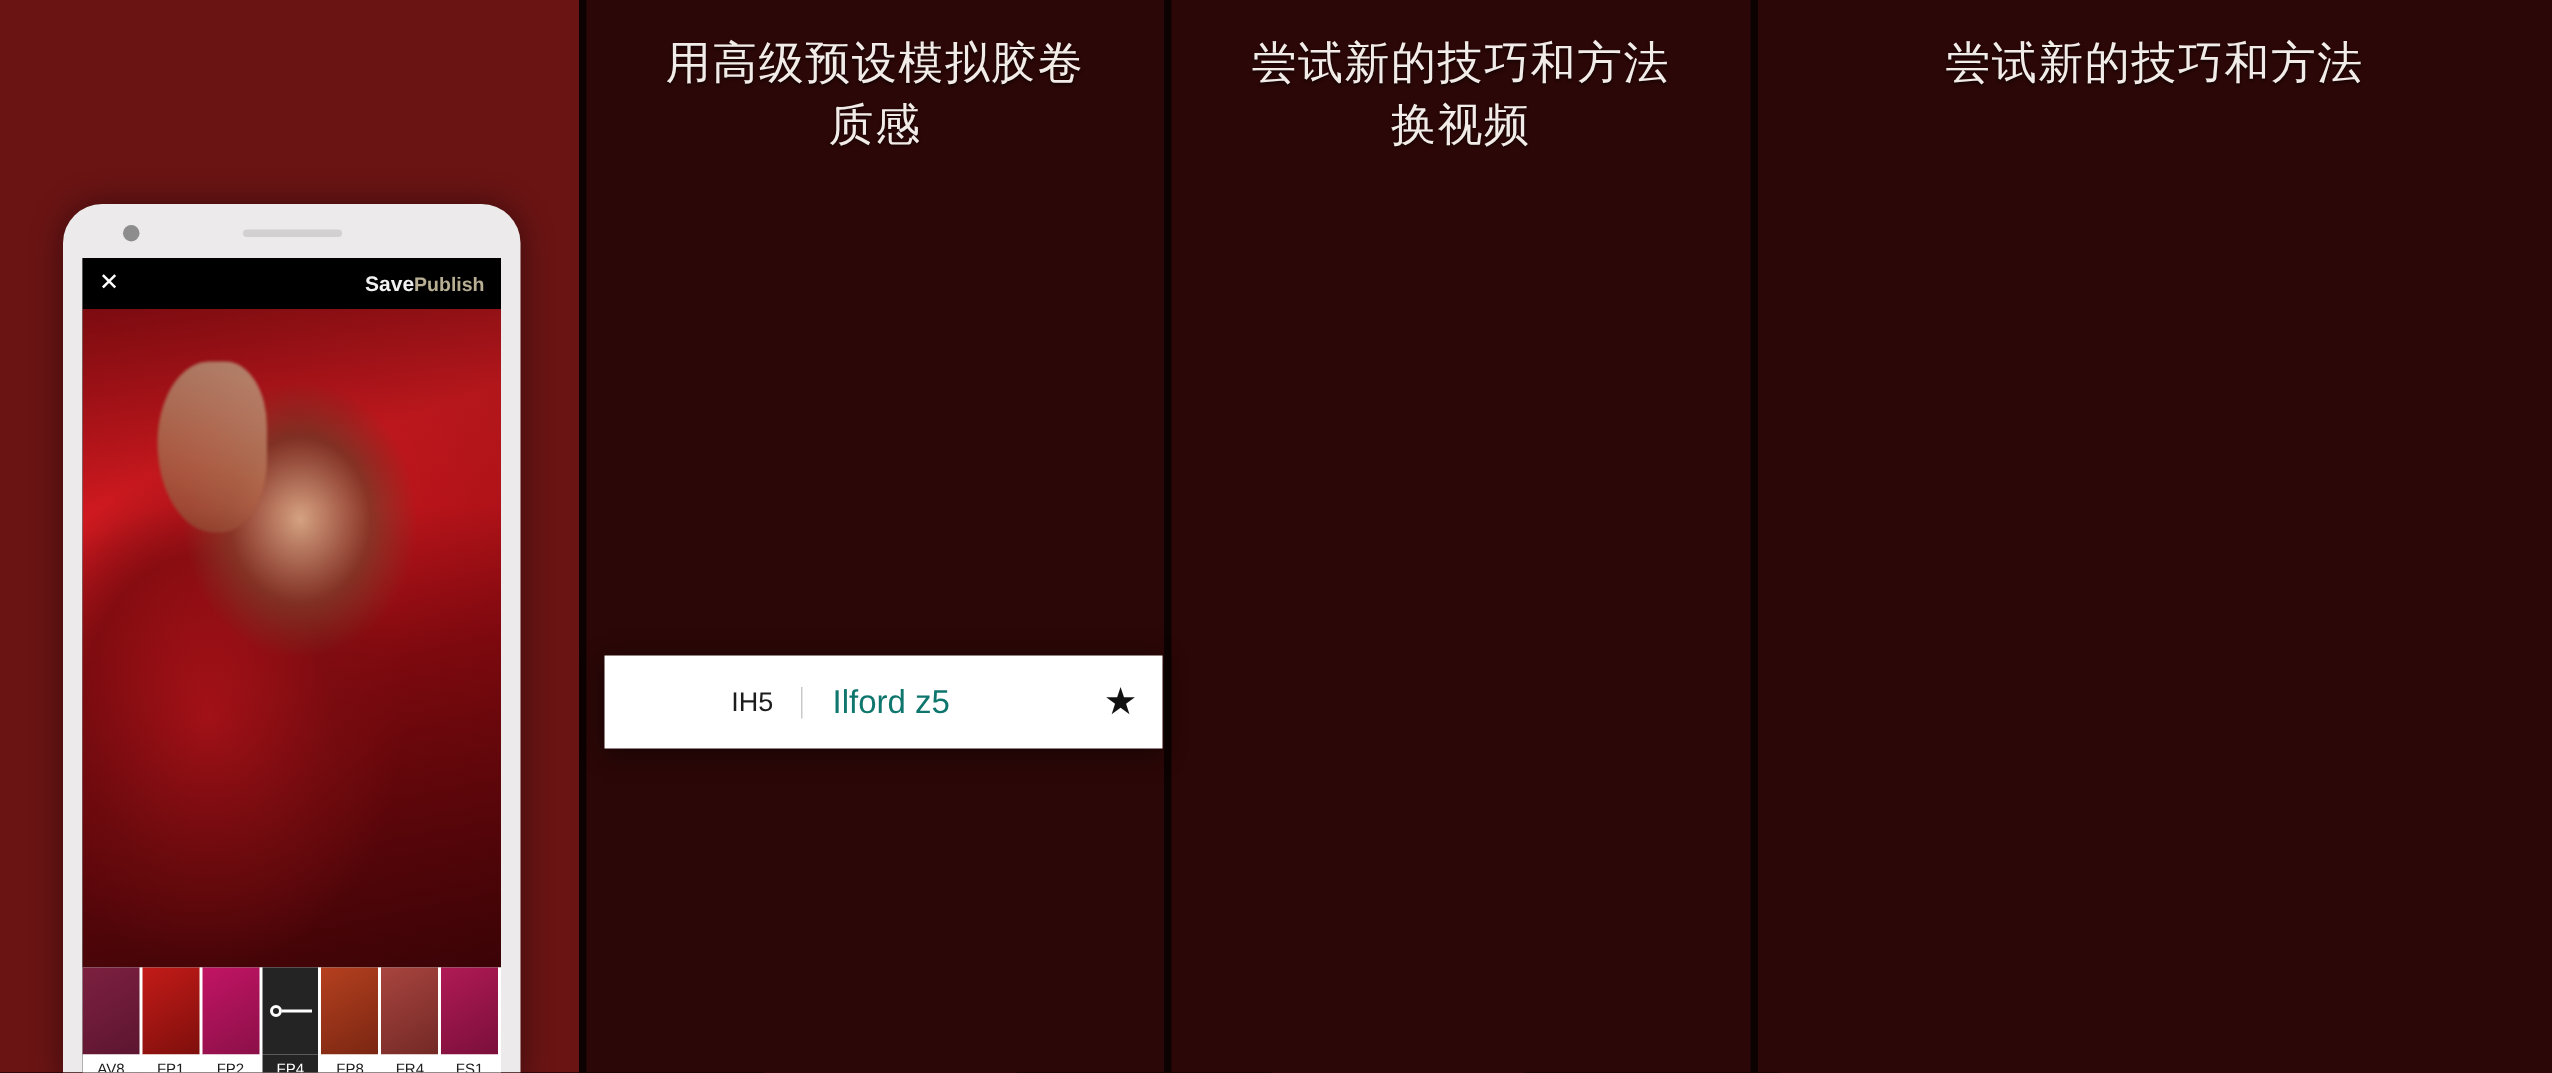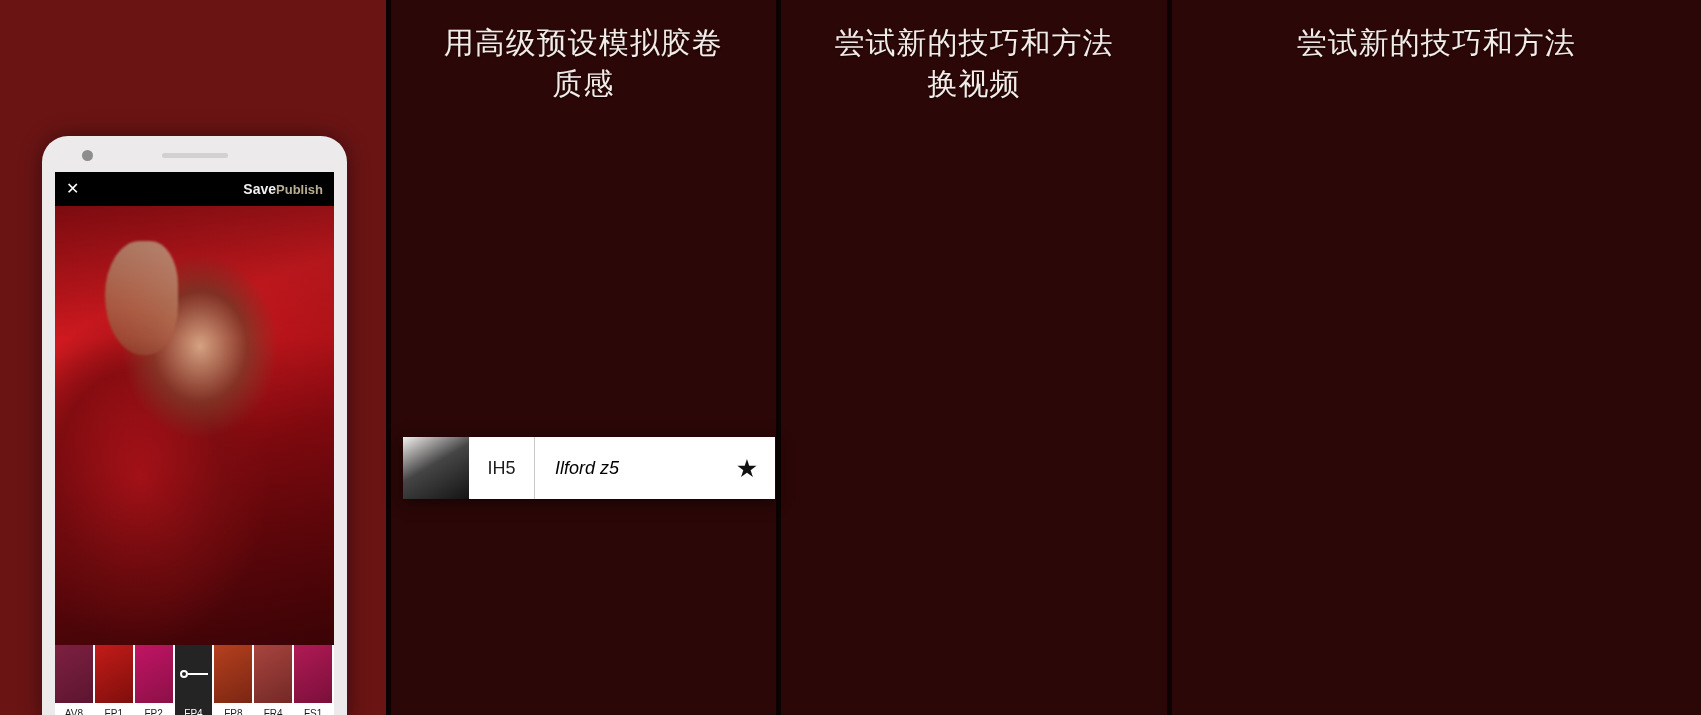--- a/index.html
+++ b/index.html
@@ -88,26 +88,26 @@
     font-size: 10px; color: #1c1c1c; background: #fff;
   }
   .fs-item.sel .fs-thumb { background: #242424 !important; display:flex; align-items:center; justify-content:center; }
   .fs-item.sel .fs-label { background: #242424; color: #fff; }
   .slider-ico { display: flex; align-items: center; }
   .slider-ico .dot { width: 8px; height: 8px; border-radius: 50%; border: 2px solid #fff; }
   .slider-ico .bar { width: 20px; height: 2px; background: #fff; }
 
   .overlay-card {
     position: absolute; left: 403px; top: 437px; width: 372px; height: 62px;
-    display: flex; background: #fff; box-shadow: 0 3px 14px rgba(0,0,0,.5); z-index: 40;
+    display: flex; background: #fff; box-shadow: 0 3px 14px rgba(0,0,0,.5); z-index: 40; align-items: center;
   }
   .oc-thumb { width: 66px; flex: 0 0 66px; background: linear-gradient(150deg,#f2f0ee,#454545 45%,#141414); }
   .oc-code { width: 66px; flex: 0 0 66px; display: flex; align-items: center; justify-content: center;
              font-size: 18px; color: #1c1c1c; border-right: 1px solid #c9c9c9; }
-  .oc-name { flex: 1; display: flex; align-items: center; padding-left: 20px; font-size: 18px; color: #000000; font-style: italic; }
+  .oc-name { flex: 1; display: flex; align-items: center; padding-left: 20px; font-size: 22px; color: #0f766e; }
   .oc-star { width: 56px; flex: 0 0 56px; display: flex; align-items: center; justify-content: center; font-size: 25px; color: #111; }
 </style>
 </head>
 <body>
 
 <div class="screens">
 
   <div class="panel p1">
     <div class="phone ph1">
       <div class="phone-top">

